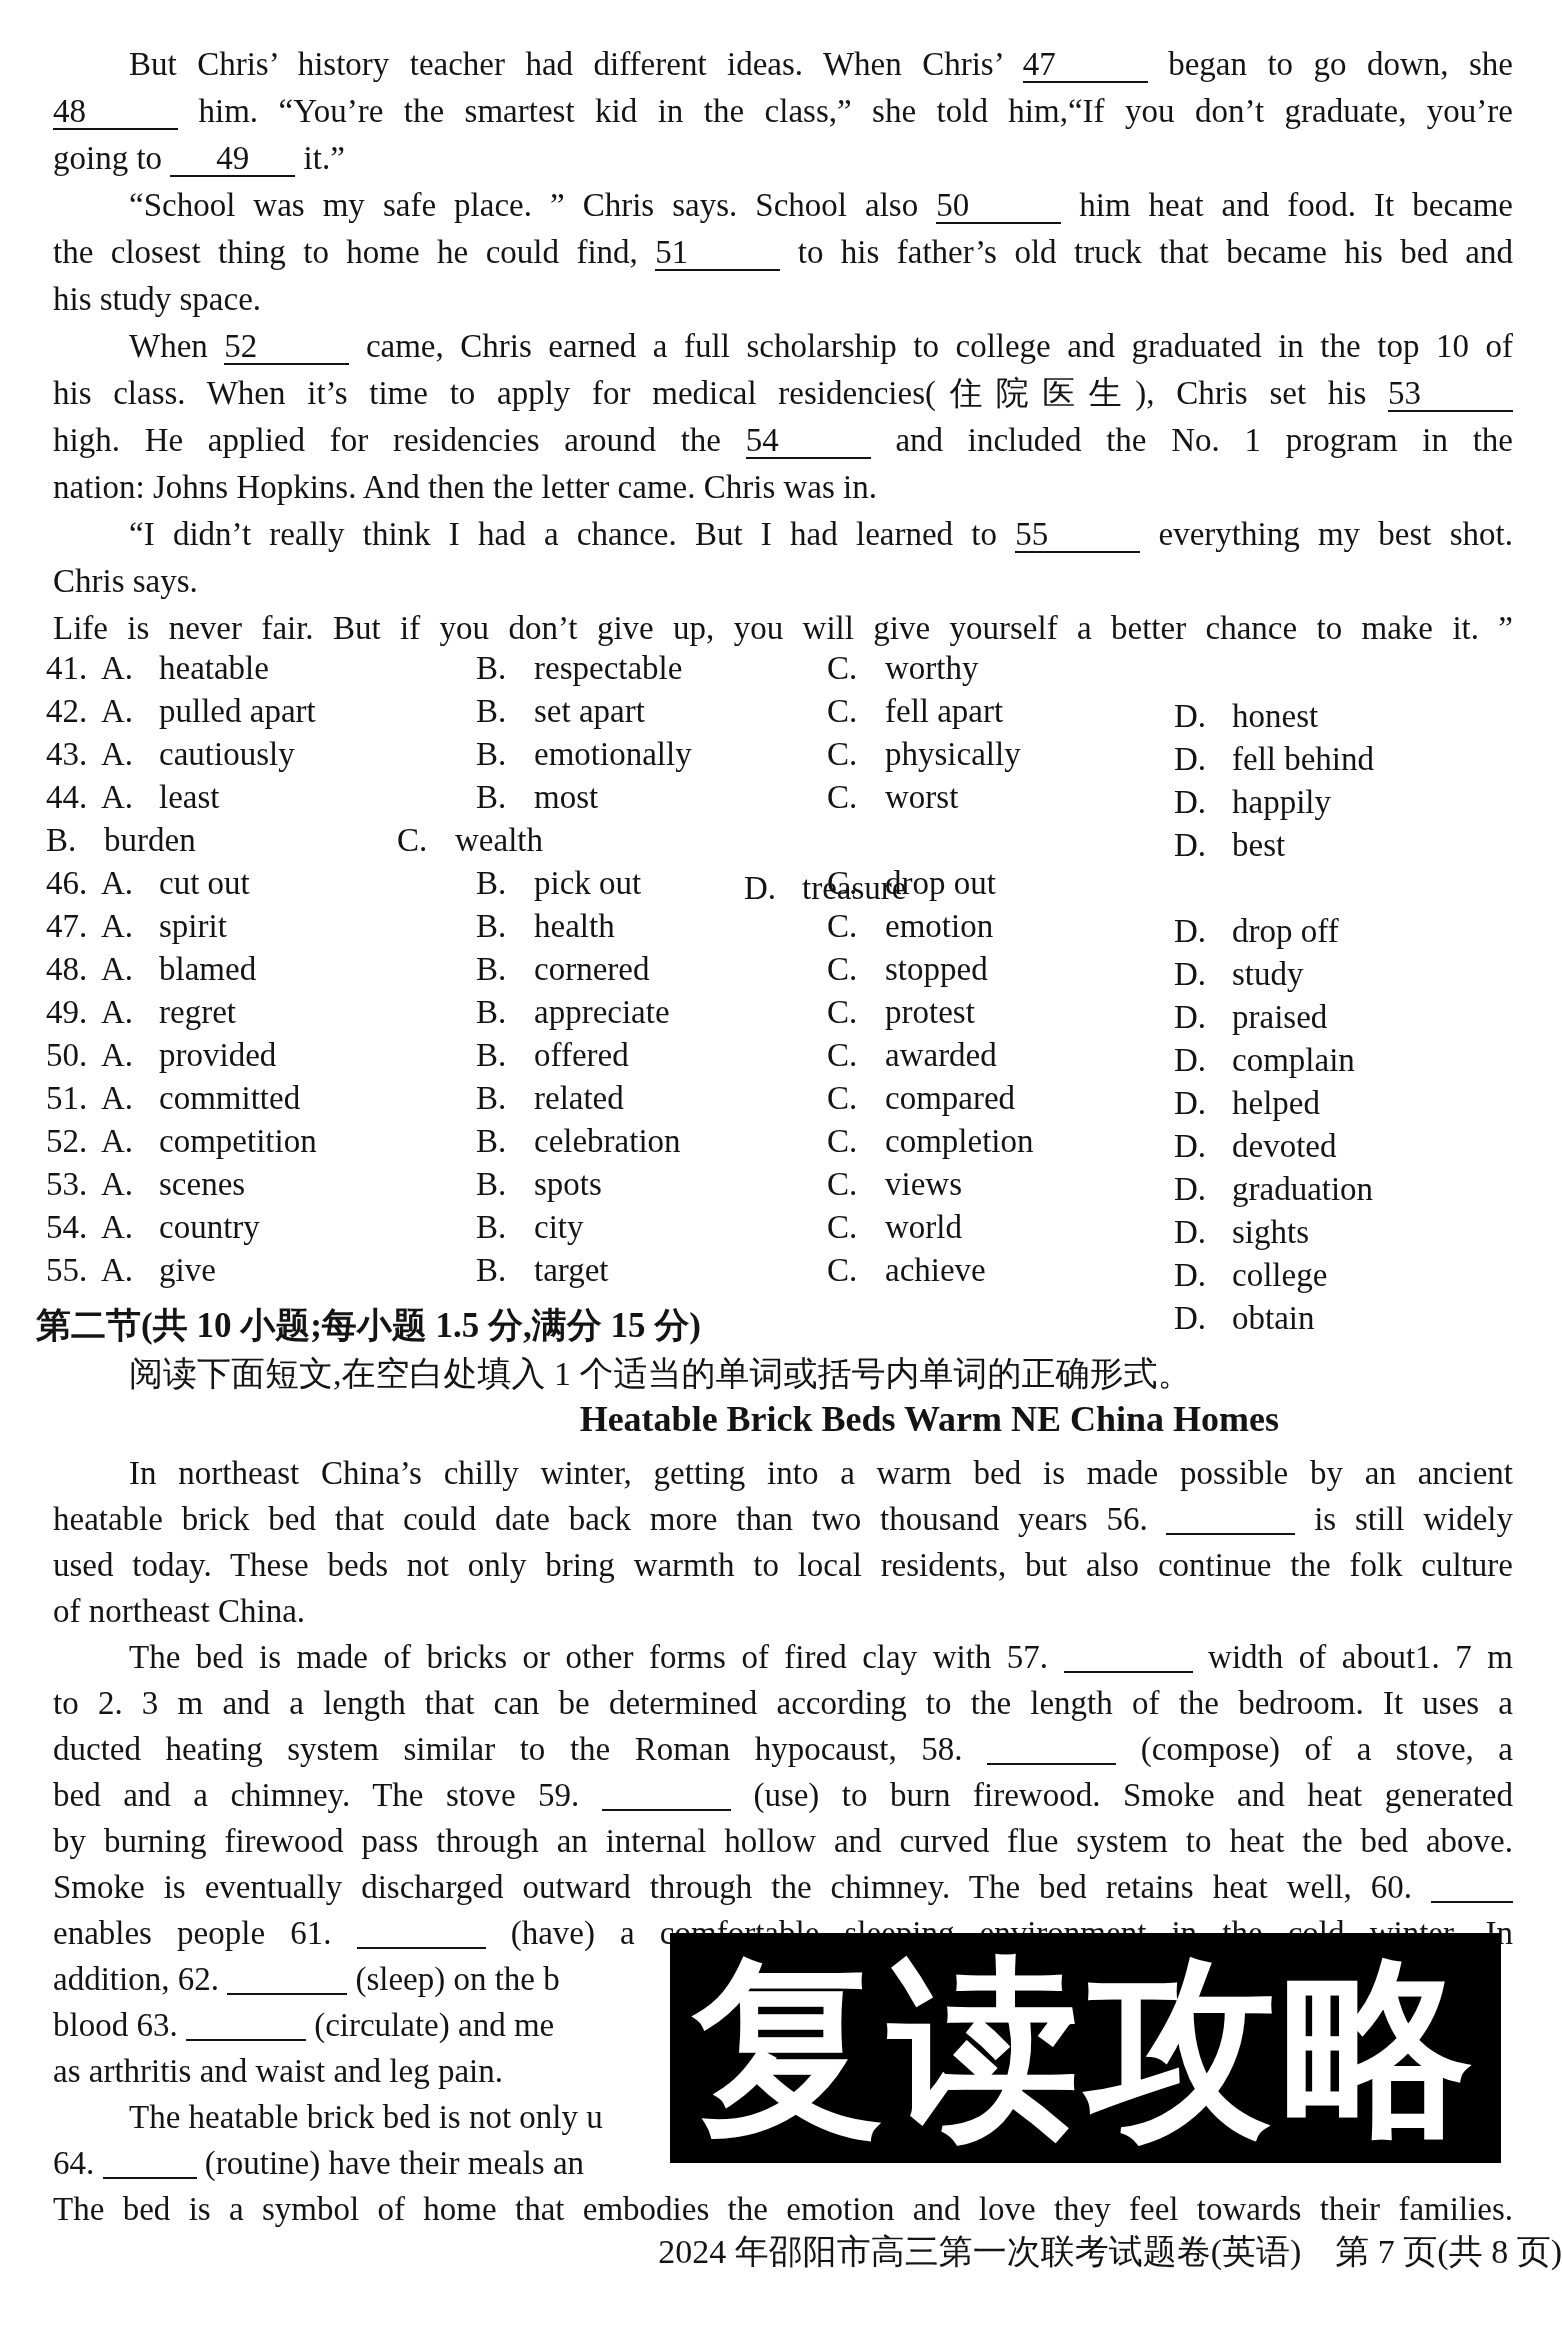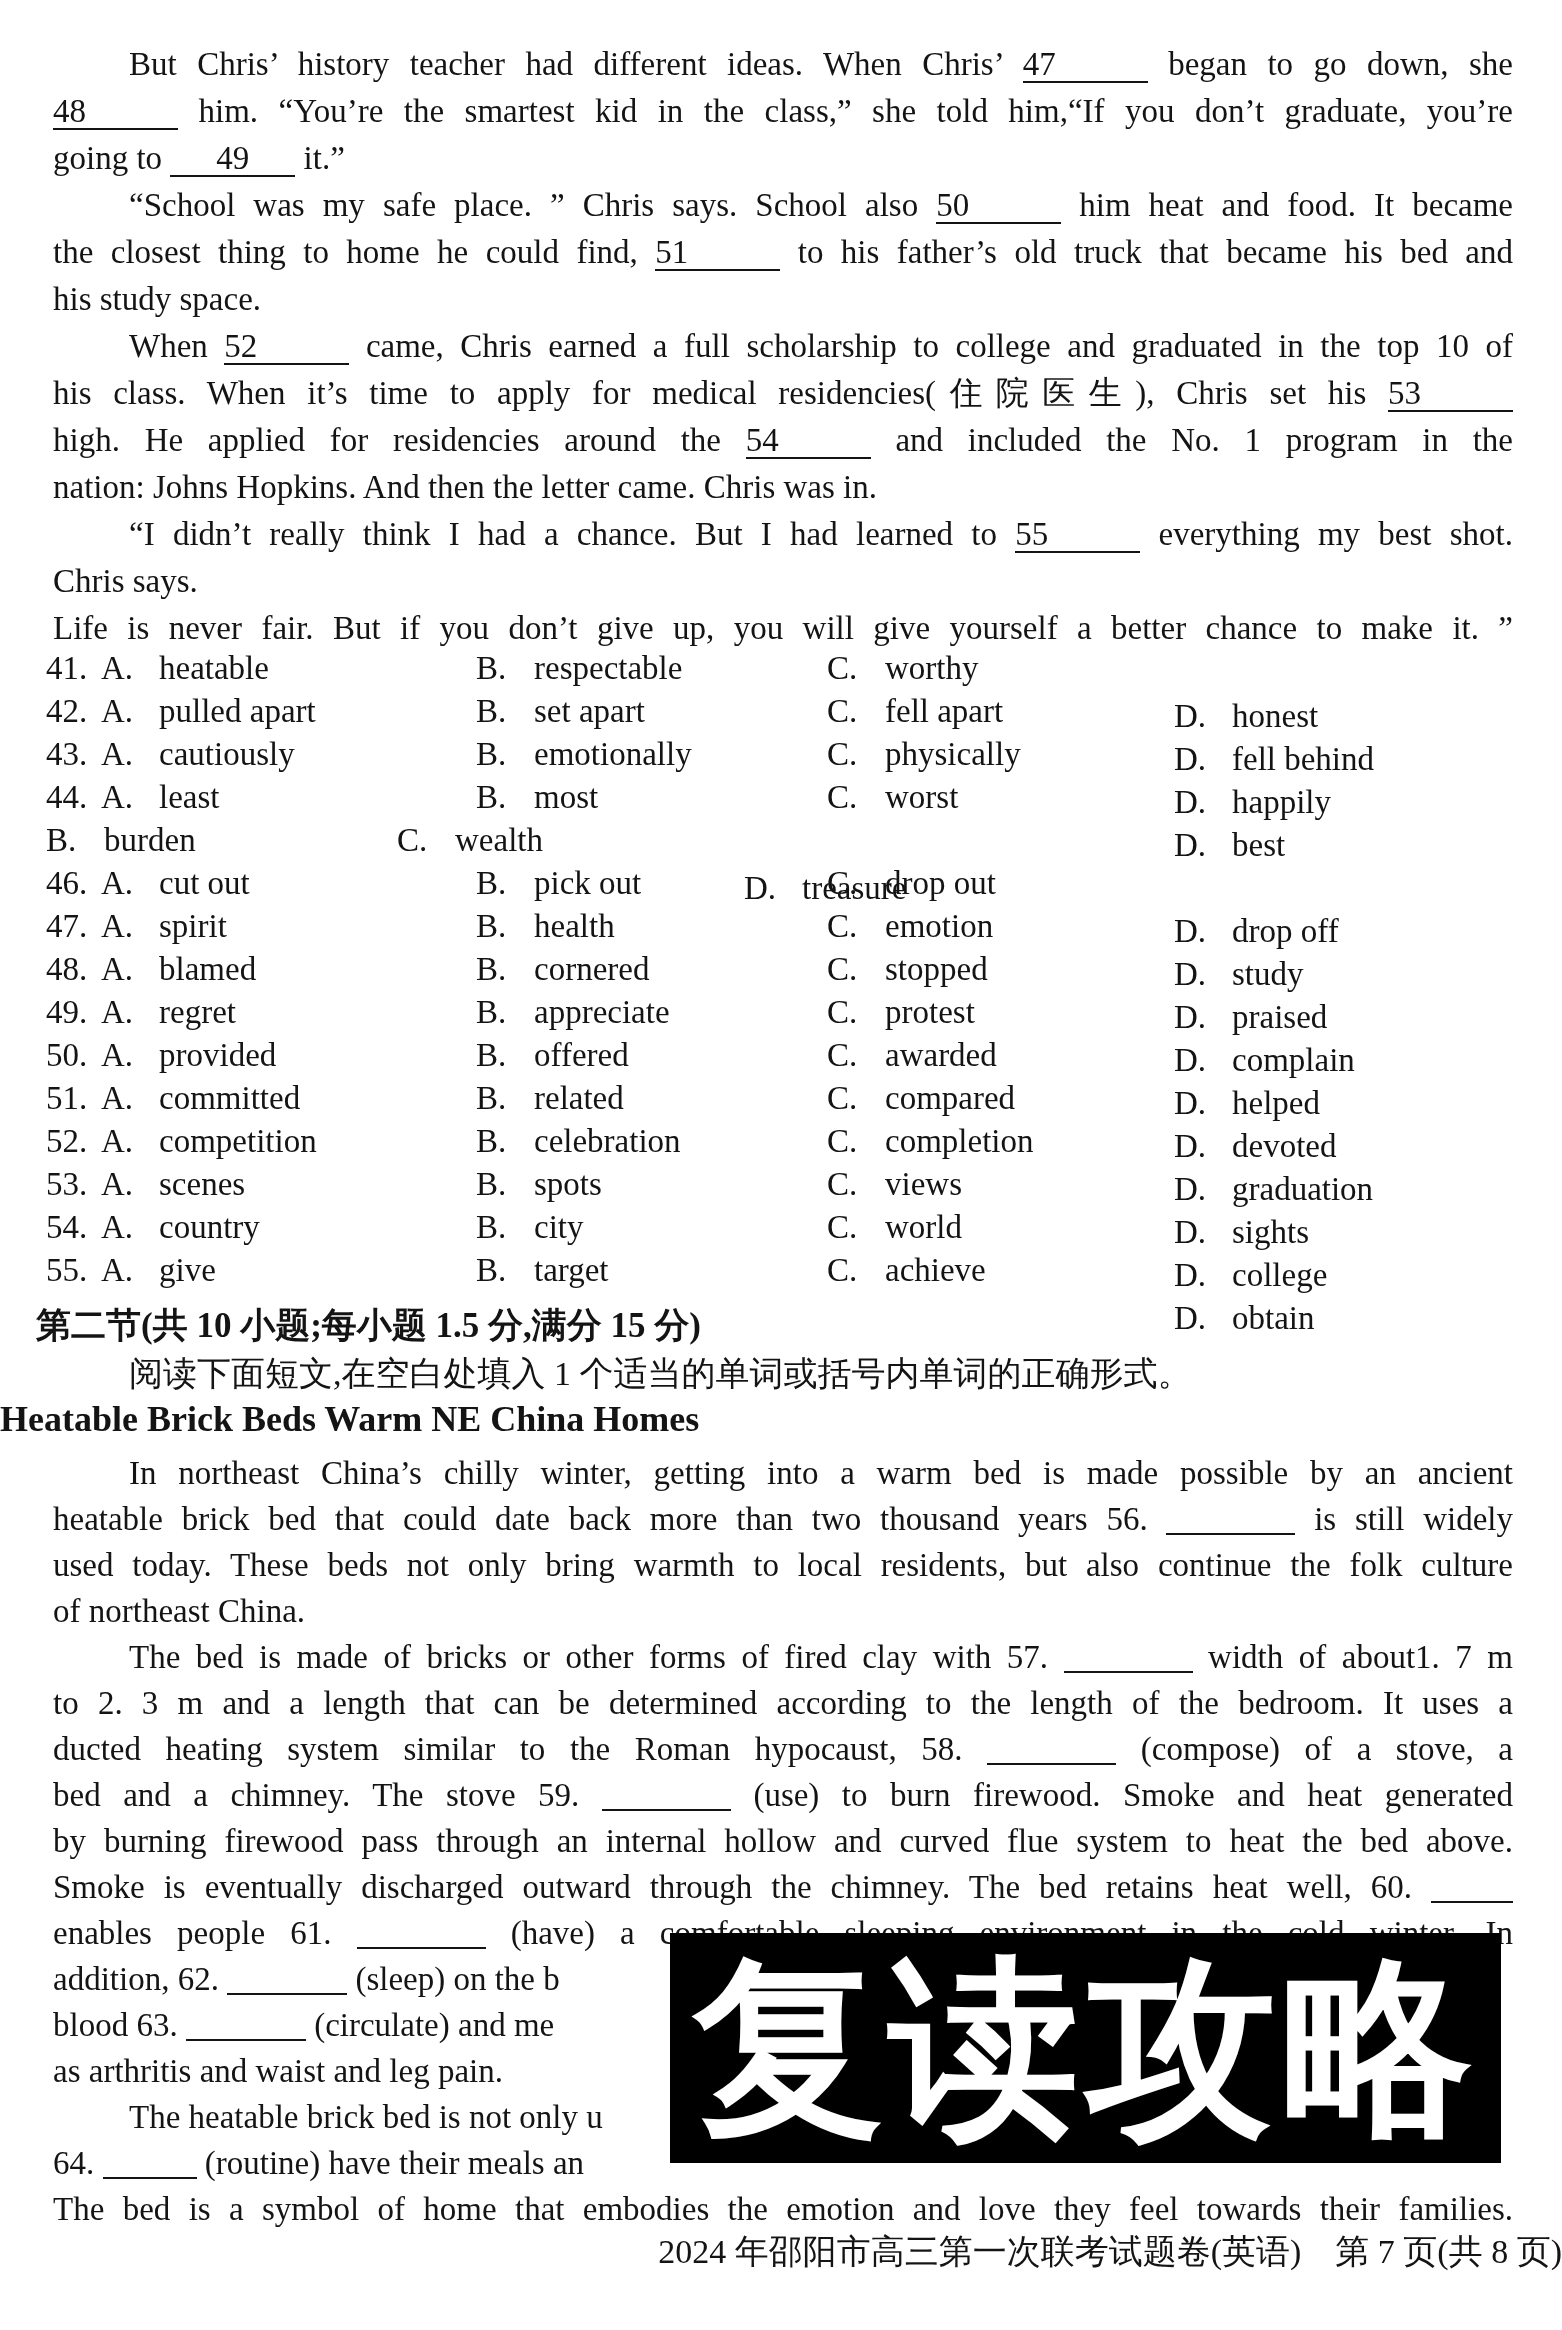--- a/index.html
+++ b/index.html
@@ -31,21 +31,21 @@
   .olab { display:inline-block; min-width:58px; }
   .sec-heading {
     position:absolute; left:36px; top:1304px; width:1477px;
     font-size:35px; font-weight:bold; line-height:43px;
   }
   .sec-instruction {
     position:absolute; left:129px; top:1352px; width:1374px;
     font-size:34px; line-height:43px;
   }
   .sec-title {
-    position:absolute; left:0; top:1397px; width:1279px; text-align:left;
+    position:absolute; left:0; top:1397px; width:1279px; text-align:right;
     font-size:36px; font-weight:bold; line-height:45px;
   }
   .watermark {
     position:absolute; left:670px; top:1933px; width:831px; height:230px;
     display:flex; align-items:center; justify-content:center;
     font-family:"DejaVu Sans", sans-serif; font-weight:bold;
     font-size:191px; letter-spacing:5.2px; z-index:5; line-height:1;
   }
   .footer {
     position:absolute; left:0; top:2230px; width:1562px; text-align:right;

